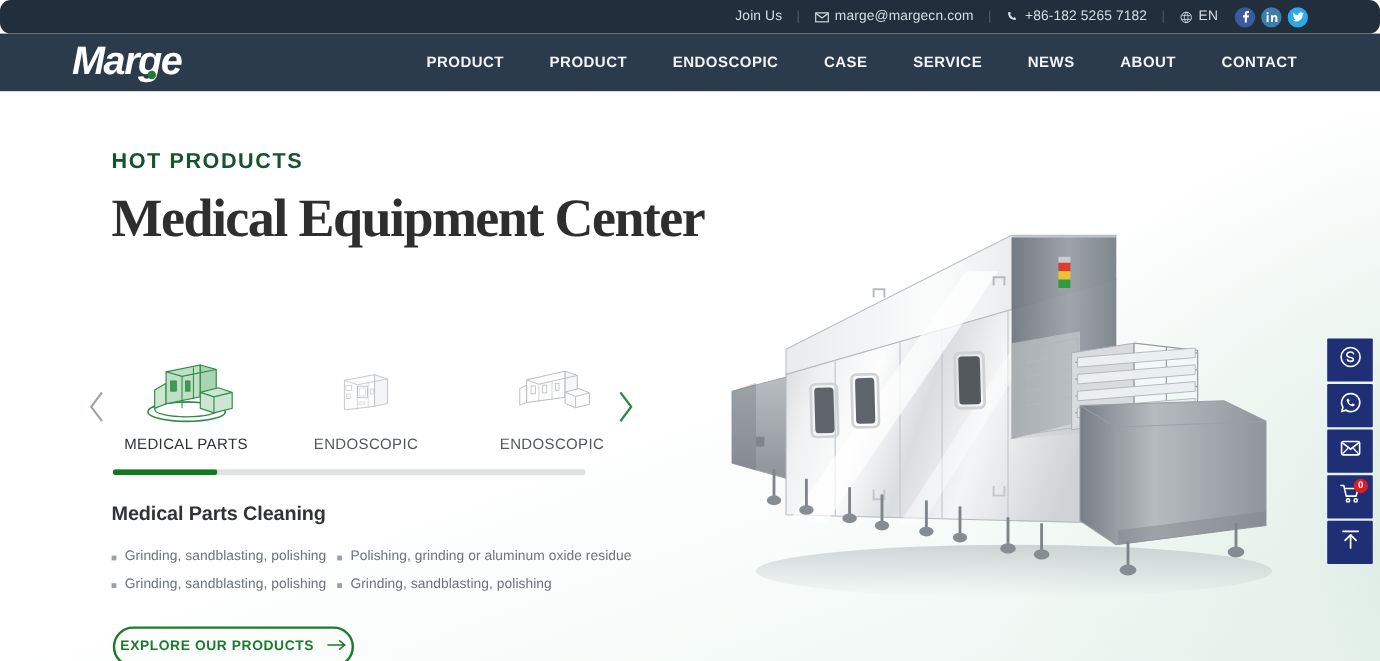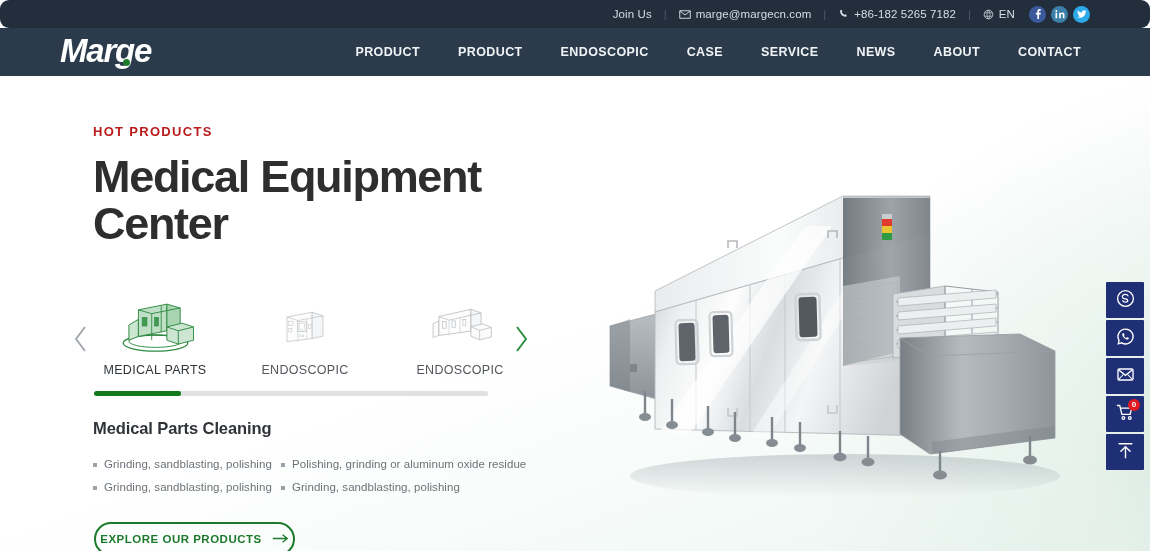--- a/index.html
+++ b/index.html
@@ -66,25 +66,25 @@
   .menu a.active::after{
     content:""; position:absolute; left:19px; right:19px; bottom:9px;
     height:2px; background:#ffffff;
   }
 
   
   .hero{ position:absolute; z-index:3; left:0; top:76px; width:1150px; height:475px; }
   .hero-left{ position:absolute; left:93px; top:48px; width:520px; }
 
   .eyebrow{
-    color:#b91c1c; font-size:13px; font-weight:700; letter-spacing:1.3px;
+    color:#14532d; font-size:18px; font-weight:700; letter-spacing:1.3px;
   }
   .hero-title{
     margin-top:14px;
-    font-family:Liberation Sans, sans-serif;
+    font-family:Liberation Serif, serif;
     font-size:45px; font-weight:700; color:#2e2e2e;
     letter-spacing:-1.3px; line-height:1.05;
   }
 
   
   .carousel{ position:absolute; left:70px; top:220px; width:450px; }
   .thumbs{ position:relative; height:95px; }
   .arrow{
     position:absolute; top:28px; width:22px; height:34px;
     display:flex; align-items:center; justify-content:center; cursor:pointer;

